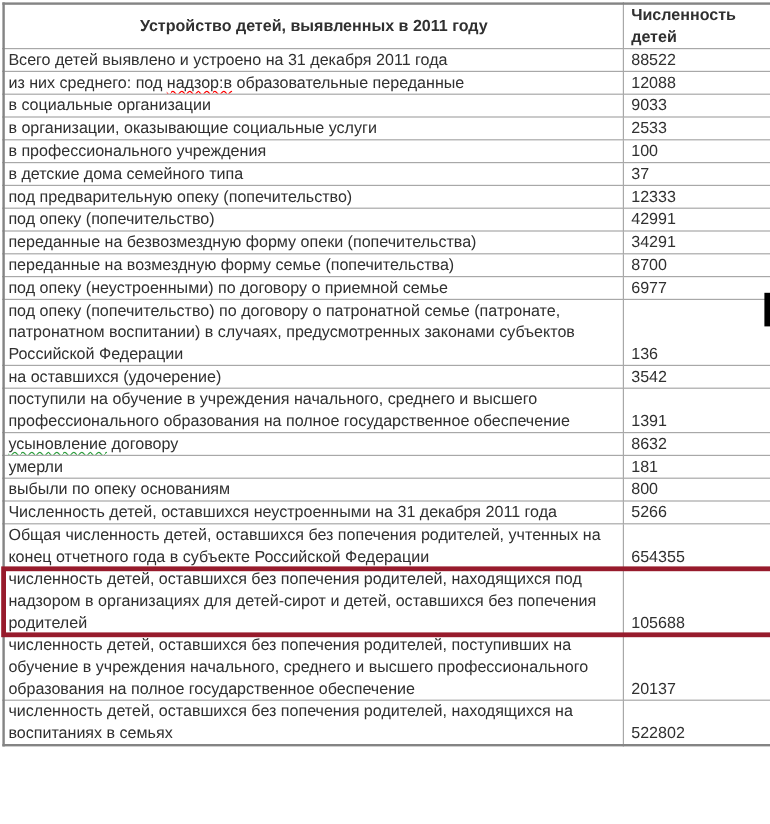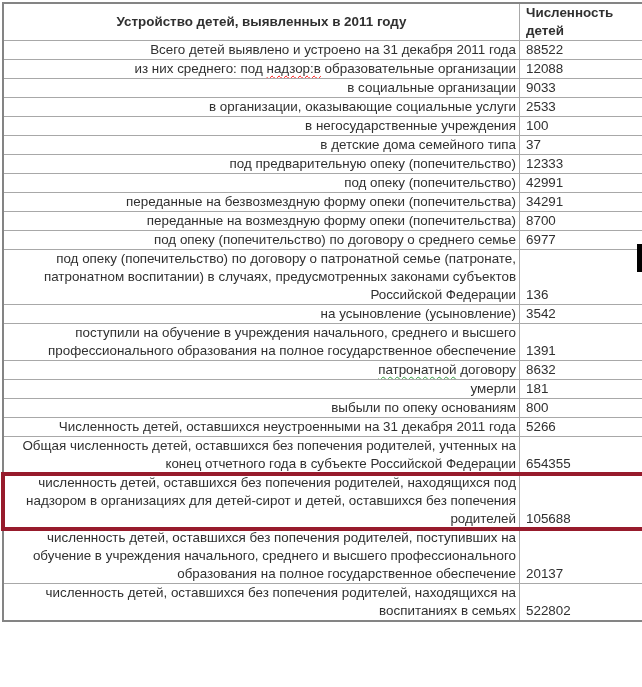--- a/index.html
+++ b/index.html
@@ -20,21 +20,21 @@
   .page{position:relative;width:642px;height:687px;background:var(--bg);}
   table.data{
     position:absolute;left:2px;top:2px;width:638px;
     border-collapse:collapse;table-layout:fixed;
     border:2px solid var(--border-outer);
     font-size:13.4px;line-height:18px;color:var(--text);
   }
   th,td{border:1px solid var(--border-inner);padding:0 3px;overflow:hidden;}
   th.c1{width:509px;text-align:center;font-weight:bold;vertical-align:middle;}
   th.c2{width:121px;text-align:left;font-weight:bold;vertical-align:top;padding-left:6px;}
-  td.c1{text-align:right;vertical-align:top;}
+  td.c1{text-align:left;vertical-align:top;}
   td.c2{vertical-align:bottom;padding-left:6px;text-align:left;}
   tr.hl{outline:4px solid var(--hl-color);outline-offset:-2px;}
   .sq-red{
     text-decoration:underline wavy var(--sq-red) 1px;
     text-decoration-skip-ink:none;text-underline-offset:2px;
   }
   .sq-green{
     text-decoration:underline wavy var(--sq-green) 1px;
     text-decoration-skip-ink:none;text-underline-offset:2px;
   }
@@ -53,73 +53,73 @@
         <th class="c1">Устройство детей, выявленных в 2011 году</th>
         <th class="c2">Численность детей</th>
       </tr>
     </thead>
     <tbody id="rows">
         <tr>
           <td class="c1"><span>Всего детей выявлено и устроено на 31 декабря 2011 года</span></td>
           <td class="c2">88522</td>
         </tr>
         <tr>
-          <td class="c1"><span>из них среднего: под </span><span class="sq-red">надзор:в</span><span> образовательные организации</span></td>
+          <td class="c1"><span>из них среднего: под </span><span class="sq-red">надзор:в</span><span> образовательные переданные</span></td>
           <td class="c2">12088</td>
         </tr>
         <tr>
           <td class="c1"><span>в социальные организации</span></td>
           <td class="c2">9033</td>
         </tr>
         <tr>
           <td class="c1"><span>в организации, оказывающие социальные услуги</span></td>
           <td class="c2">2533</td>
         </tr>
         <tr>
-          <td class="c1"><span>в негосударственные учреждения</span></td>
+          <td class="c1"><span>в профессионального учреждения</span></td>
           <td class="c2">100</td>
         </tr>
         <tr>
           <td class="c1"><span>в детские дома семейного типа</span></td>
           <td class="c2">37</td>
         </tr>
         <tr>
           <td class="c1"><span>под предварительную опеку (попечительство)</span></td>
           <td class="c2">12333</td>
         </tr>
         <tr>
           <td class="c1"><span>под опеку (попечительство)</span></td>
           <td class="c2">42991</td>
         </tr>
         <tr>
           <td class="c1"><span>переданные на безвозмездную форму опеки (попечительства)</span></td>
           <td class="c2">34291</td>
         </tr>
         <tr>
-          <td class="c1"><span>переданные на возмездную форму опеки (попечительства)</span></td>
+          <td class="c1"><span>переданные на возмездную форму семье (попечительства)</span></td>
           <td class="c2">8700</td>
         </tr>
         <tr>
-          <td class="c1"><span>под опеку (попечительство) по договору о среднего семье</span></td>
+          <td class="c1"><span>под опеку (неустроенными) по договору о приемной семье</span></td>
           <td class="c2">6977</td>
         </tr>
         <tr>
           <td class="c1"><span>под опеку (попечительство) по договору о патронатной семье (патронате, патронатном воспитании) в случаях, предусмотренных законами субъектов Российской Федерации</span></td>
           <td class="c2">136</td>
         </tr>
         <tr>
-          <td class="c1"><span>на усыновление (усыновление)</span></td>
+          <td class="c1"><span>на оставшихся (удочерение)</span></td>
           <td class="c2">3542</td>
         </tr>
         <tr>
           <td class="c1"><span>поступили на обучение в учреждения начального, среднего и высшего профессионального образования на полное государственное обеспечение</span></td>
           <td class="c2">1391</td>
         </tr>
         <tr>
-          <td class="c1"><span class="sq-green">патронатной</span><span> договору</span></td>
+          <td class="c1"><span class="sq-green">усыновление</span><span> договору</span></td>
           <td class="c2">8632</td>
         </tr>
         <tr>
           <td class="c1"><span>умерли</span></td>
           <td class="c2">181</td>
         </tr>
         <tr>
           <td class="c1"><span>выбыли по опеку основаниям</span></td>
           <td class="c2">800</td>
         </tr>

